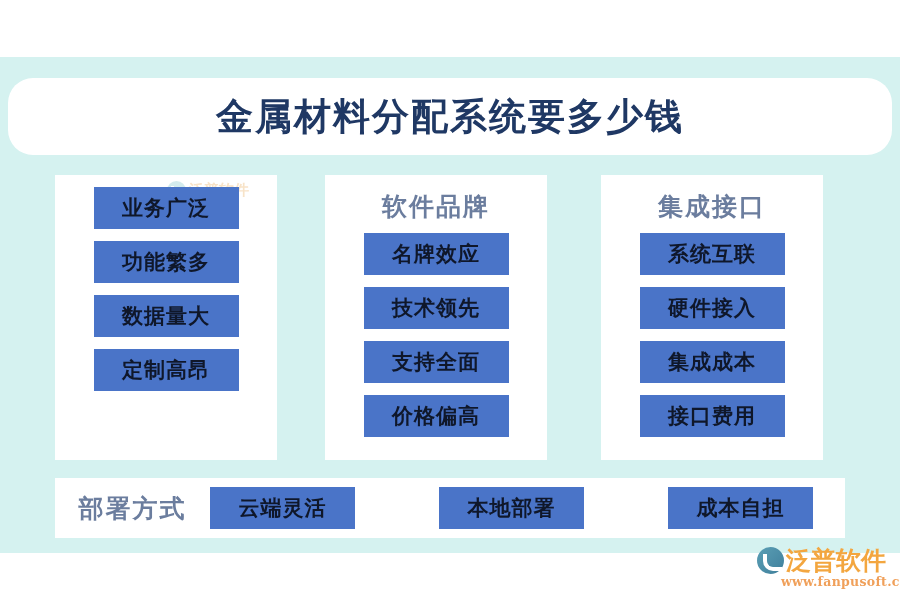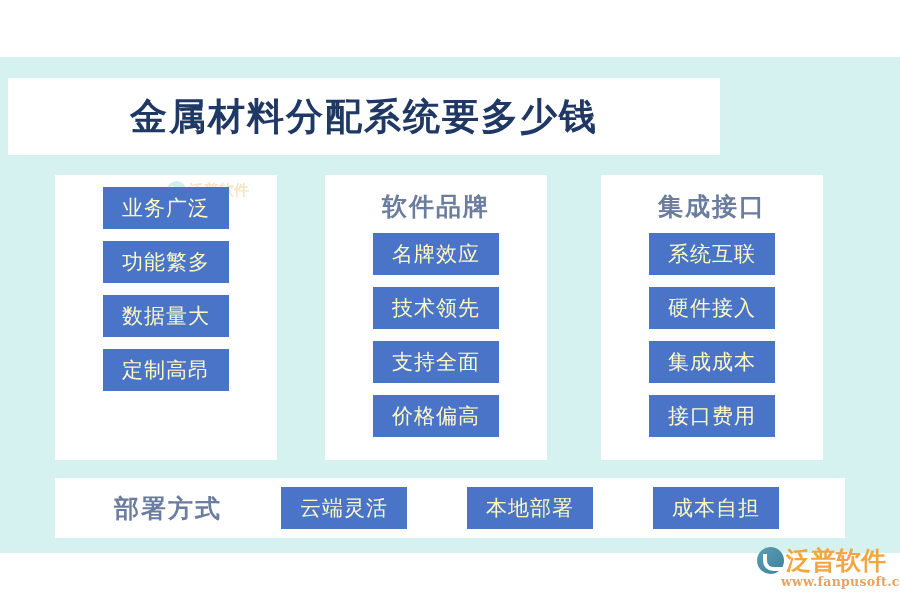--- a/index.html
+++ b/index.html
@@ -28,26 +28,27 @@
     width: 900px;
     height: 496px;
     background: #d5f2f0;
   }
 
   
   .title-box {
     position: absolute;
     left: 8px;
     top: 78px;
-    width: 712px;
+    width: 884px;
     height: 77px;
     background: #ffffff;
     display: flex;
     align-items: center;
     justify-content: center;
+    border-radius: 25px;
   }
 
   .title-text {
     font-family: "DejaVu Serif", "Liberation Serif", serif;
     font-size: 37px;
     font-weight: bold;
     color: #1f3864;
     letter-spacing: 2px;
     line-height: 1;
     white-space: nowrap;
@@ -91,27 +92,27 @@
     margin-top: 12px;
     display: flex;
     flex-direction: column;
     align-items: center;
     gap: 12px;
     position: relative;
     z-index: 2;
   }
 
   .pill {
-    width: 126px;
+    width: 145px;
     height: 42px;
     background: #4a74c8;
-    color: #fef9c3;
+    color: #0f172a;
     font-family: "DejaVu Serif", "Liberation Serif", serif;
     font-size: 21px;
-    font-weight: normal;
+    font-weight: bold;
     letter-spacing: 1px;
     display: flex;
     align-items: center;
     justify-content: center;
     white-space: nowrap;
     user-select: none;
   }
 
   
   .watermark {
@@ -173,22 +174,22 @@
     font-weight: bold;
     color: #6b7d9e;
     letter-spacing: 2px;
     white-space: nowrap;
   }
 
   .bottom-pills {
     flex: 1;
     display: flex;
     align-items: center;
-    gap: 60px;
-    padding-right: 16px;
+    gap: 84px;
+    padding-right: 32px;
   }
 
   
   .logo {
     position: absolute;
     left: 757px;
     top: 547px;
     width: 136px;
     height: 44px;
   }

